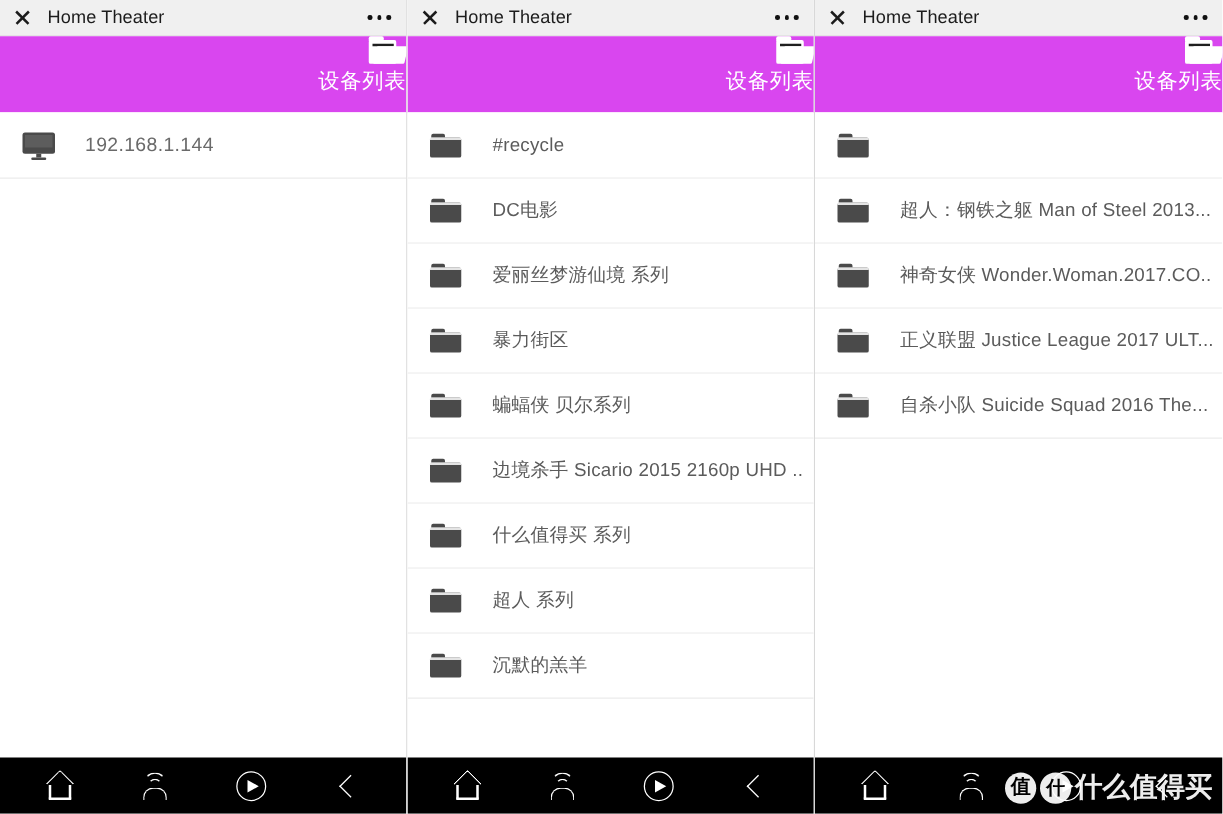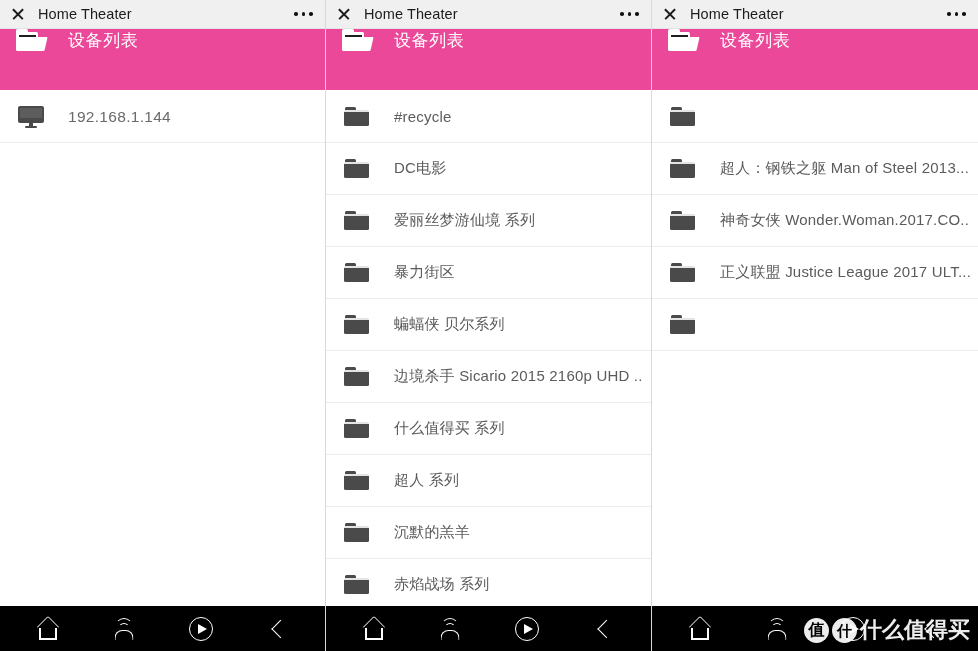--- a/index.html
+++ b/index.html
@@ -66,25 +66,26 @@
   }
   .menu-dots i{
     display:block;width:3.6px;height:3.6px;border-radius:50%;
     background:#111;
   }
 
   
   .dark-head{
     height:61px;
     min-height:61px;
-    background:#ec4899;
+    background:#d946ef;
     display:flex;
-    align-items:flex-start;
+    align-items:flex-end;
     padding-left:16px;
     box-sizing:border-box;
+    flex-direction:column;
   }
   .folder-open{
     width:30px;height:24px;
     position:relative;
     flex:0 0 auto;
   }
   .folder-open .fo-tab{
     position:absolute;left:0;top:0;
     width:12px;height:4px;
     background:#ffffff;
@@ -475,30 +476,20 @@
       <div class="row">
         <div class="ic-wrap">
             <div class="folder-closed">
               <div class="fc-tab"></div>
               <div class="fc-body"></div>
               <div class="fc-line"></div>
             </div>
           </div>
         <div class="row-label">沉默的羔羊</div>
       </div>
-      <div class="row">
-        <div class="ic-wrap">
-            <div class="folder-closed">
-              <div class="fc-tab"></div>
-              <div class="fc-body"></div>
-              <div class="fc-line"></div>
-            </div>
-          </div>
-        <div class="row-label">赤焰战场 系列</div>
-      </div>
     </div>
     <div class="navbar">
       <div class="nav-btn">
         <div class="ic-home">
           <div class="h-roof"></div>
             <div class="h-wallL"></div>
             <div class="h-wallR"></div>
             <div class="h-floor"></div>
         </div>
       </div>
@@ -578,20 +569,21 @@
         <div class="row-label">正义联盟 Justice League 2017 ULT...</div>
       </div>
       <div class="row">
         <div class="ic-wrap">
             <div class="folder-closed">
               <div class="fc-tab"></div>
               <div class="fc-body"></div>
               <div class="fc-line"></div>
             </div>
           </div>
+        <div class="row-label">自杀小队 Suicide Squad 2016 The...</div>
       </div>
     </div>
     <div class="navbar">
       <div class="nav-btn">
         <div class="ic-home">
           <div class="h-roof"></div>
             <div class="h-wallL"></div>
             <div class="h-wallR"></div>
             <div class="h-floor"></div>
         </div>

